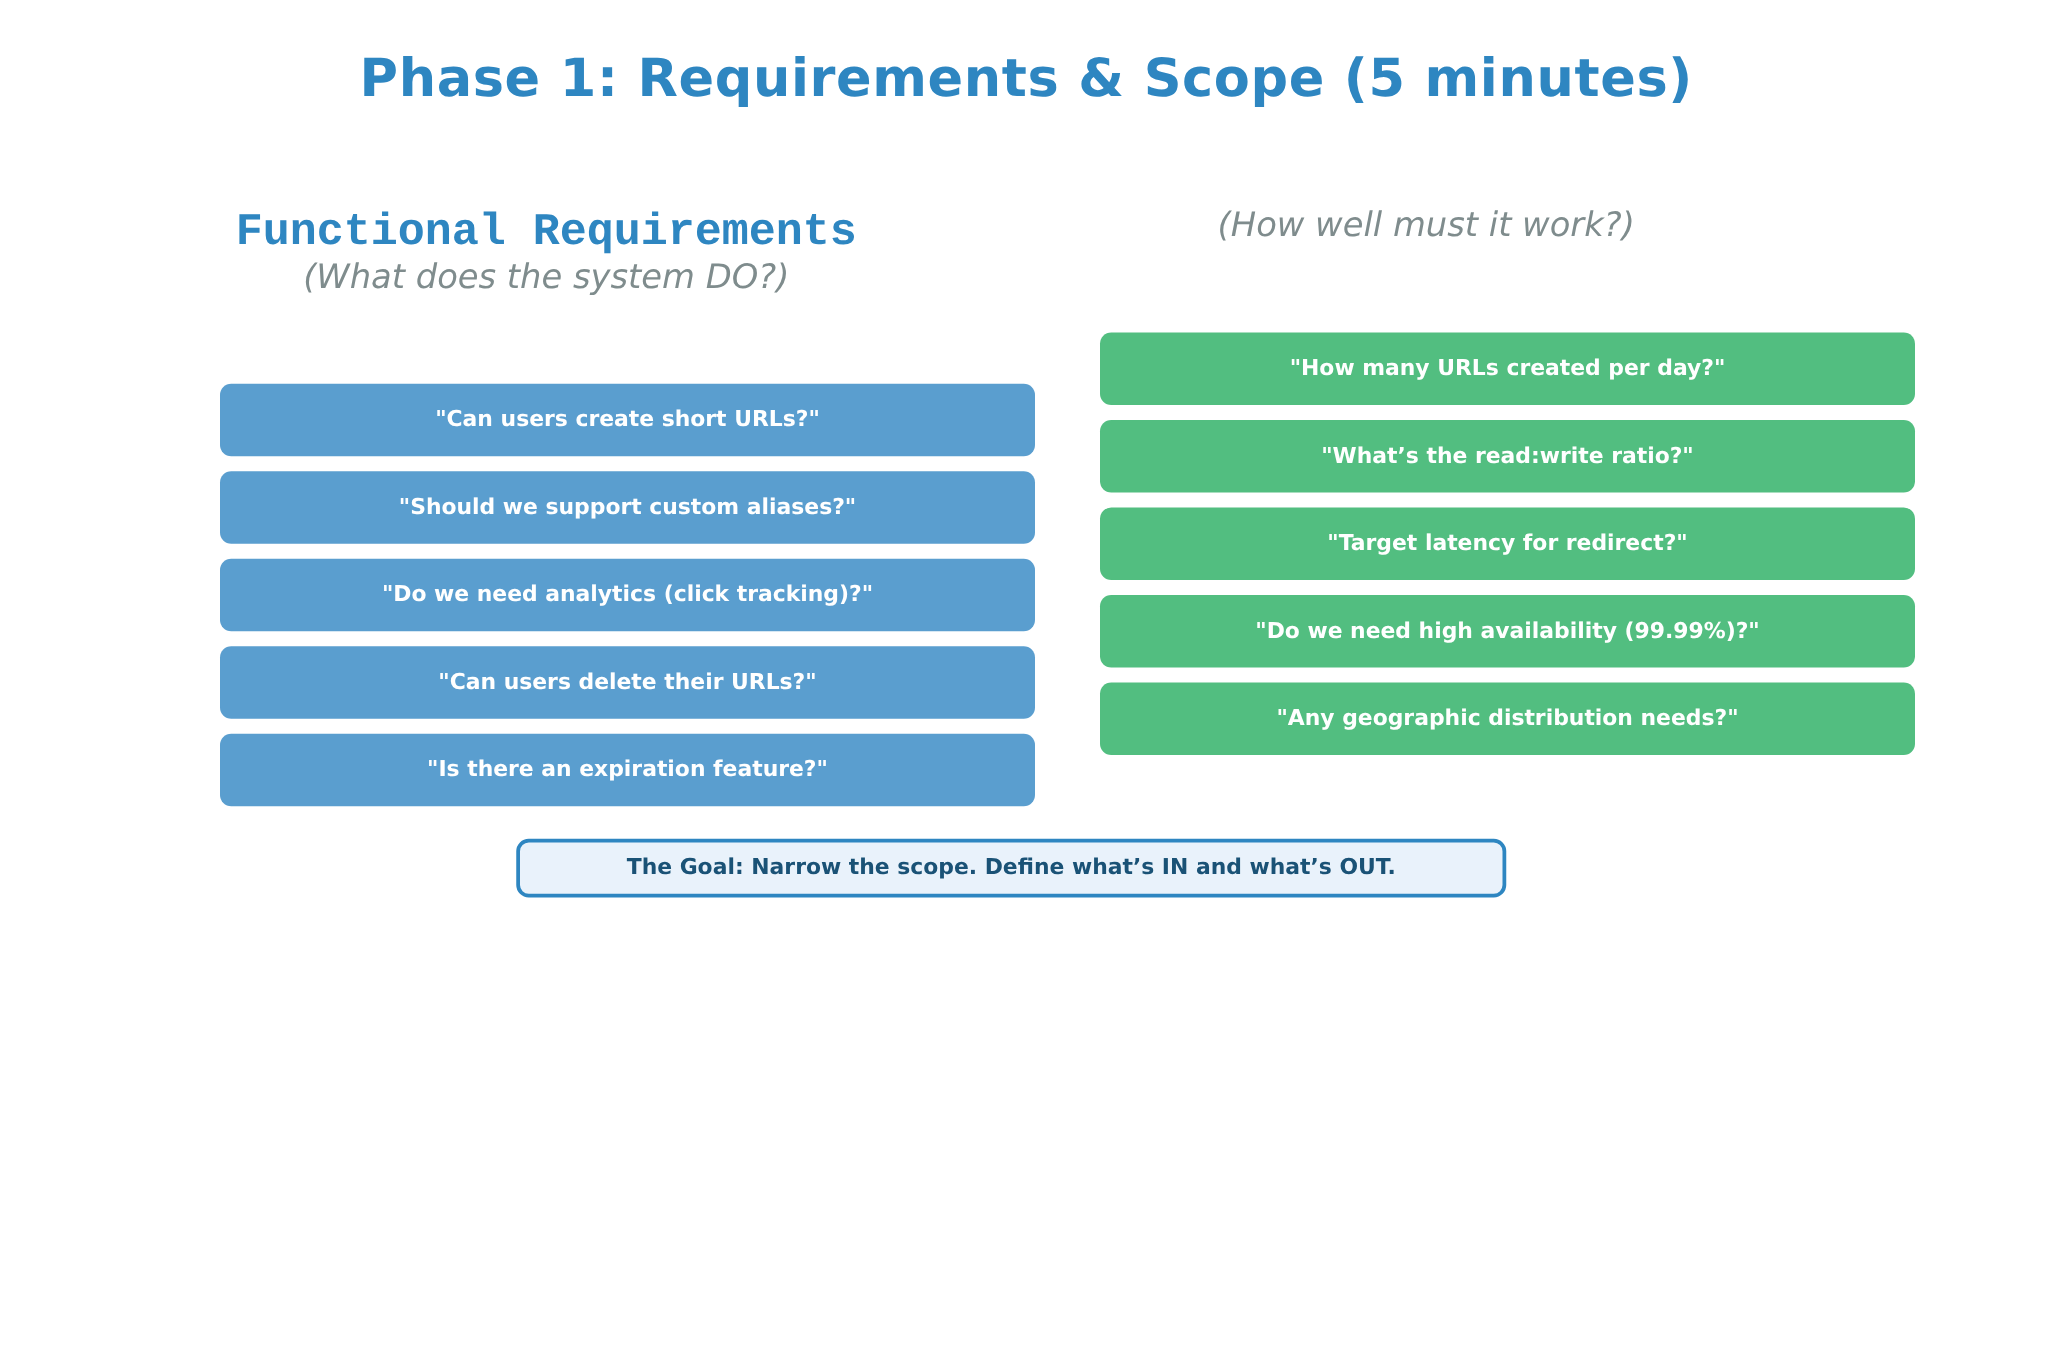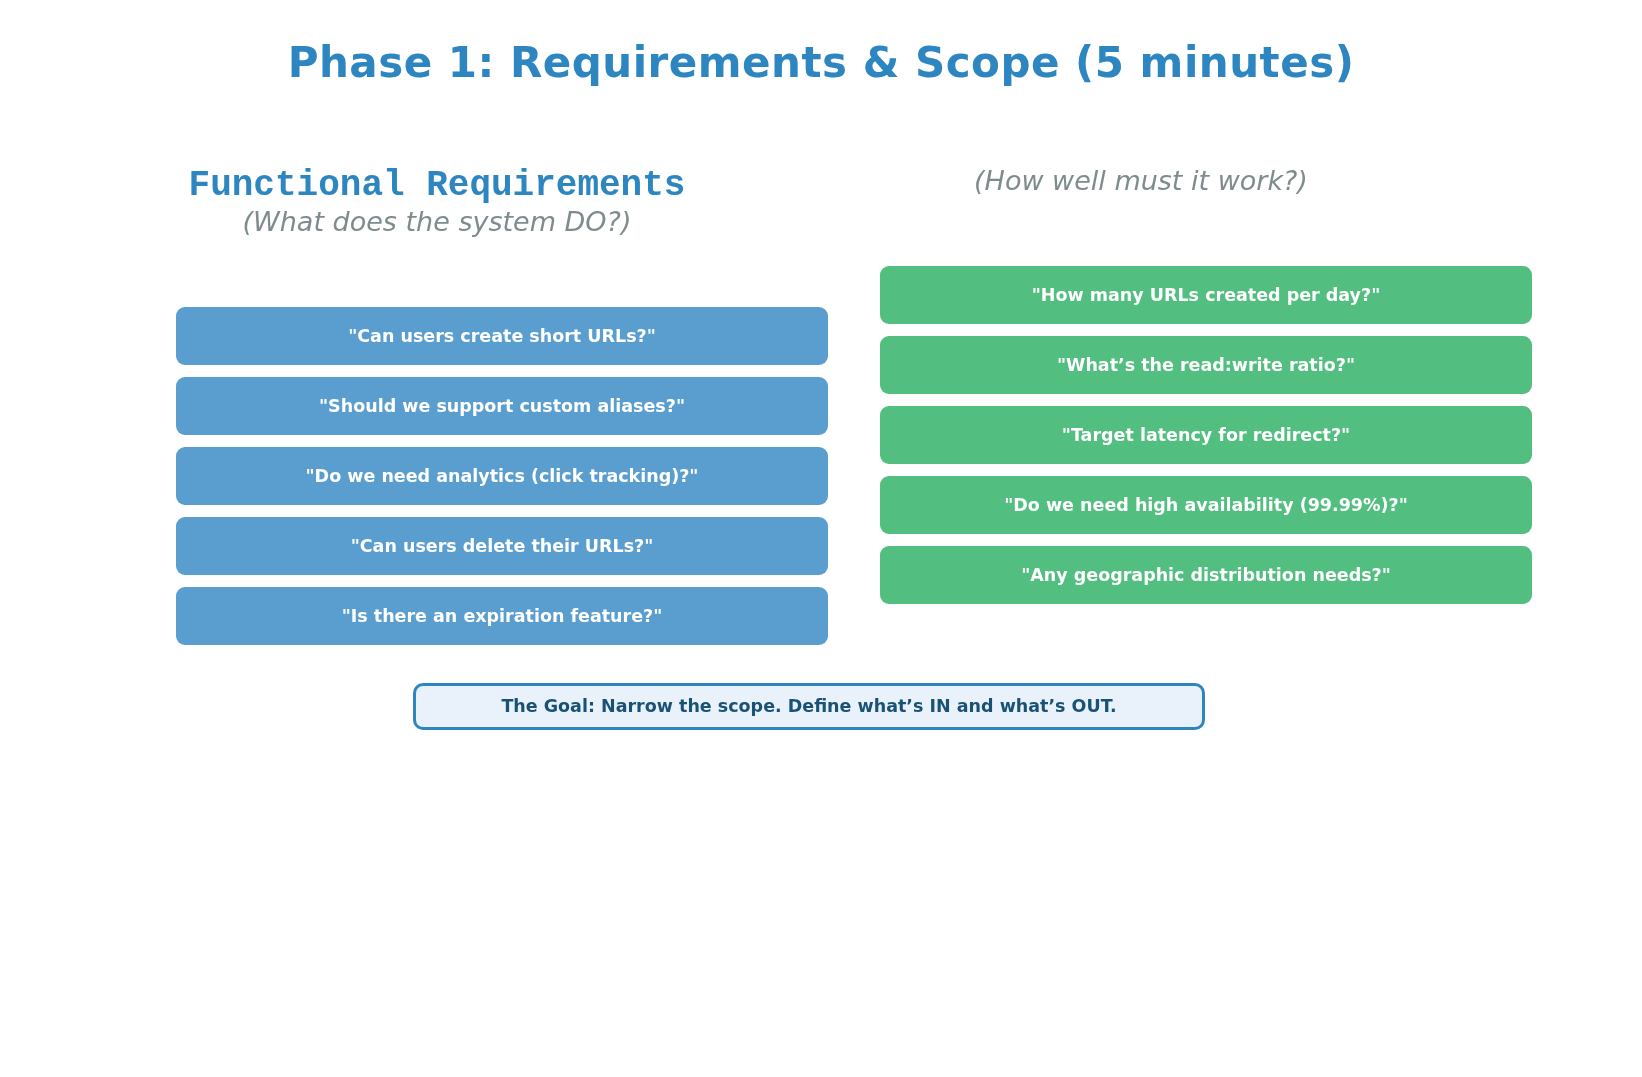--- a/index.html
+++ b/index.html
@@ -72,21 +72,21 @@
     justify-content: center;
     color: #ffffff;
     font-size: 17.5px;
     font-weight: bold;
     white-space: nowrap;
   }
   .card.blue { background: var(--blue-card, #5A9ECF); }
   .card.green { background: var(--green-card, #52BE80); }
   .goal-box {
     box-sizing: border-box;
-    margin-top: 26px;
+    margin-top: 14px;
     margin-left: 413px;
     width: 792px;
     background: var(--goal-bg, #E9F2FB);
     border: 3px solid var(--goal-border, #2E86C1);
     border-radius: 10px;
     padding: 8px 16px;
     text-align: center;
   }
   .goal-line {
     color: var(--goal-text, #1A5276);

